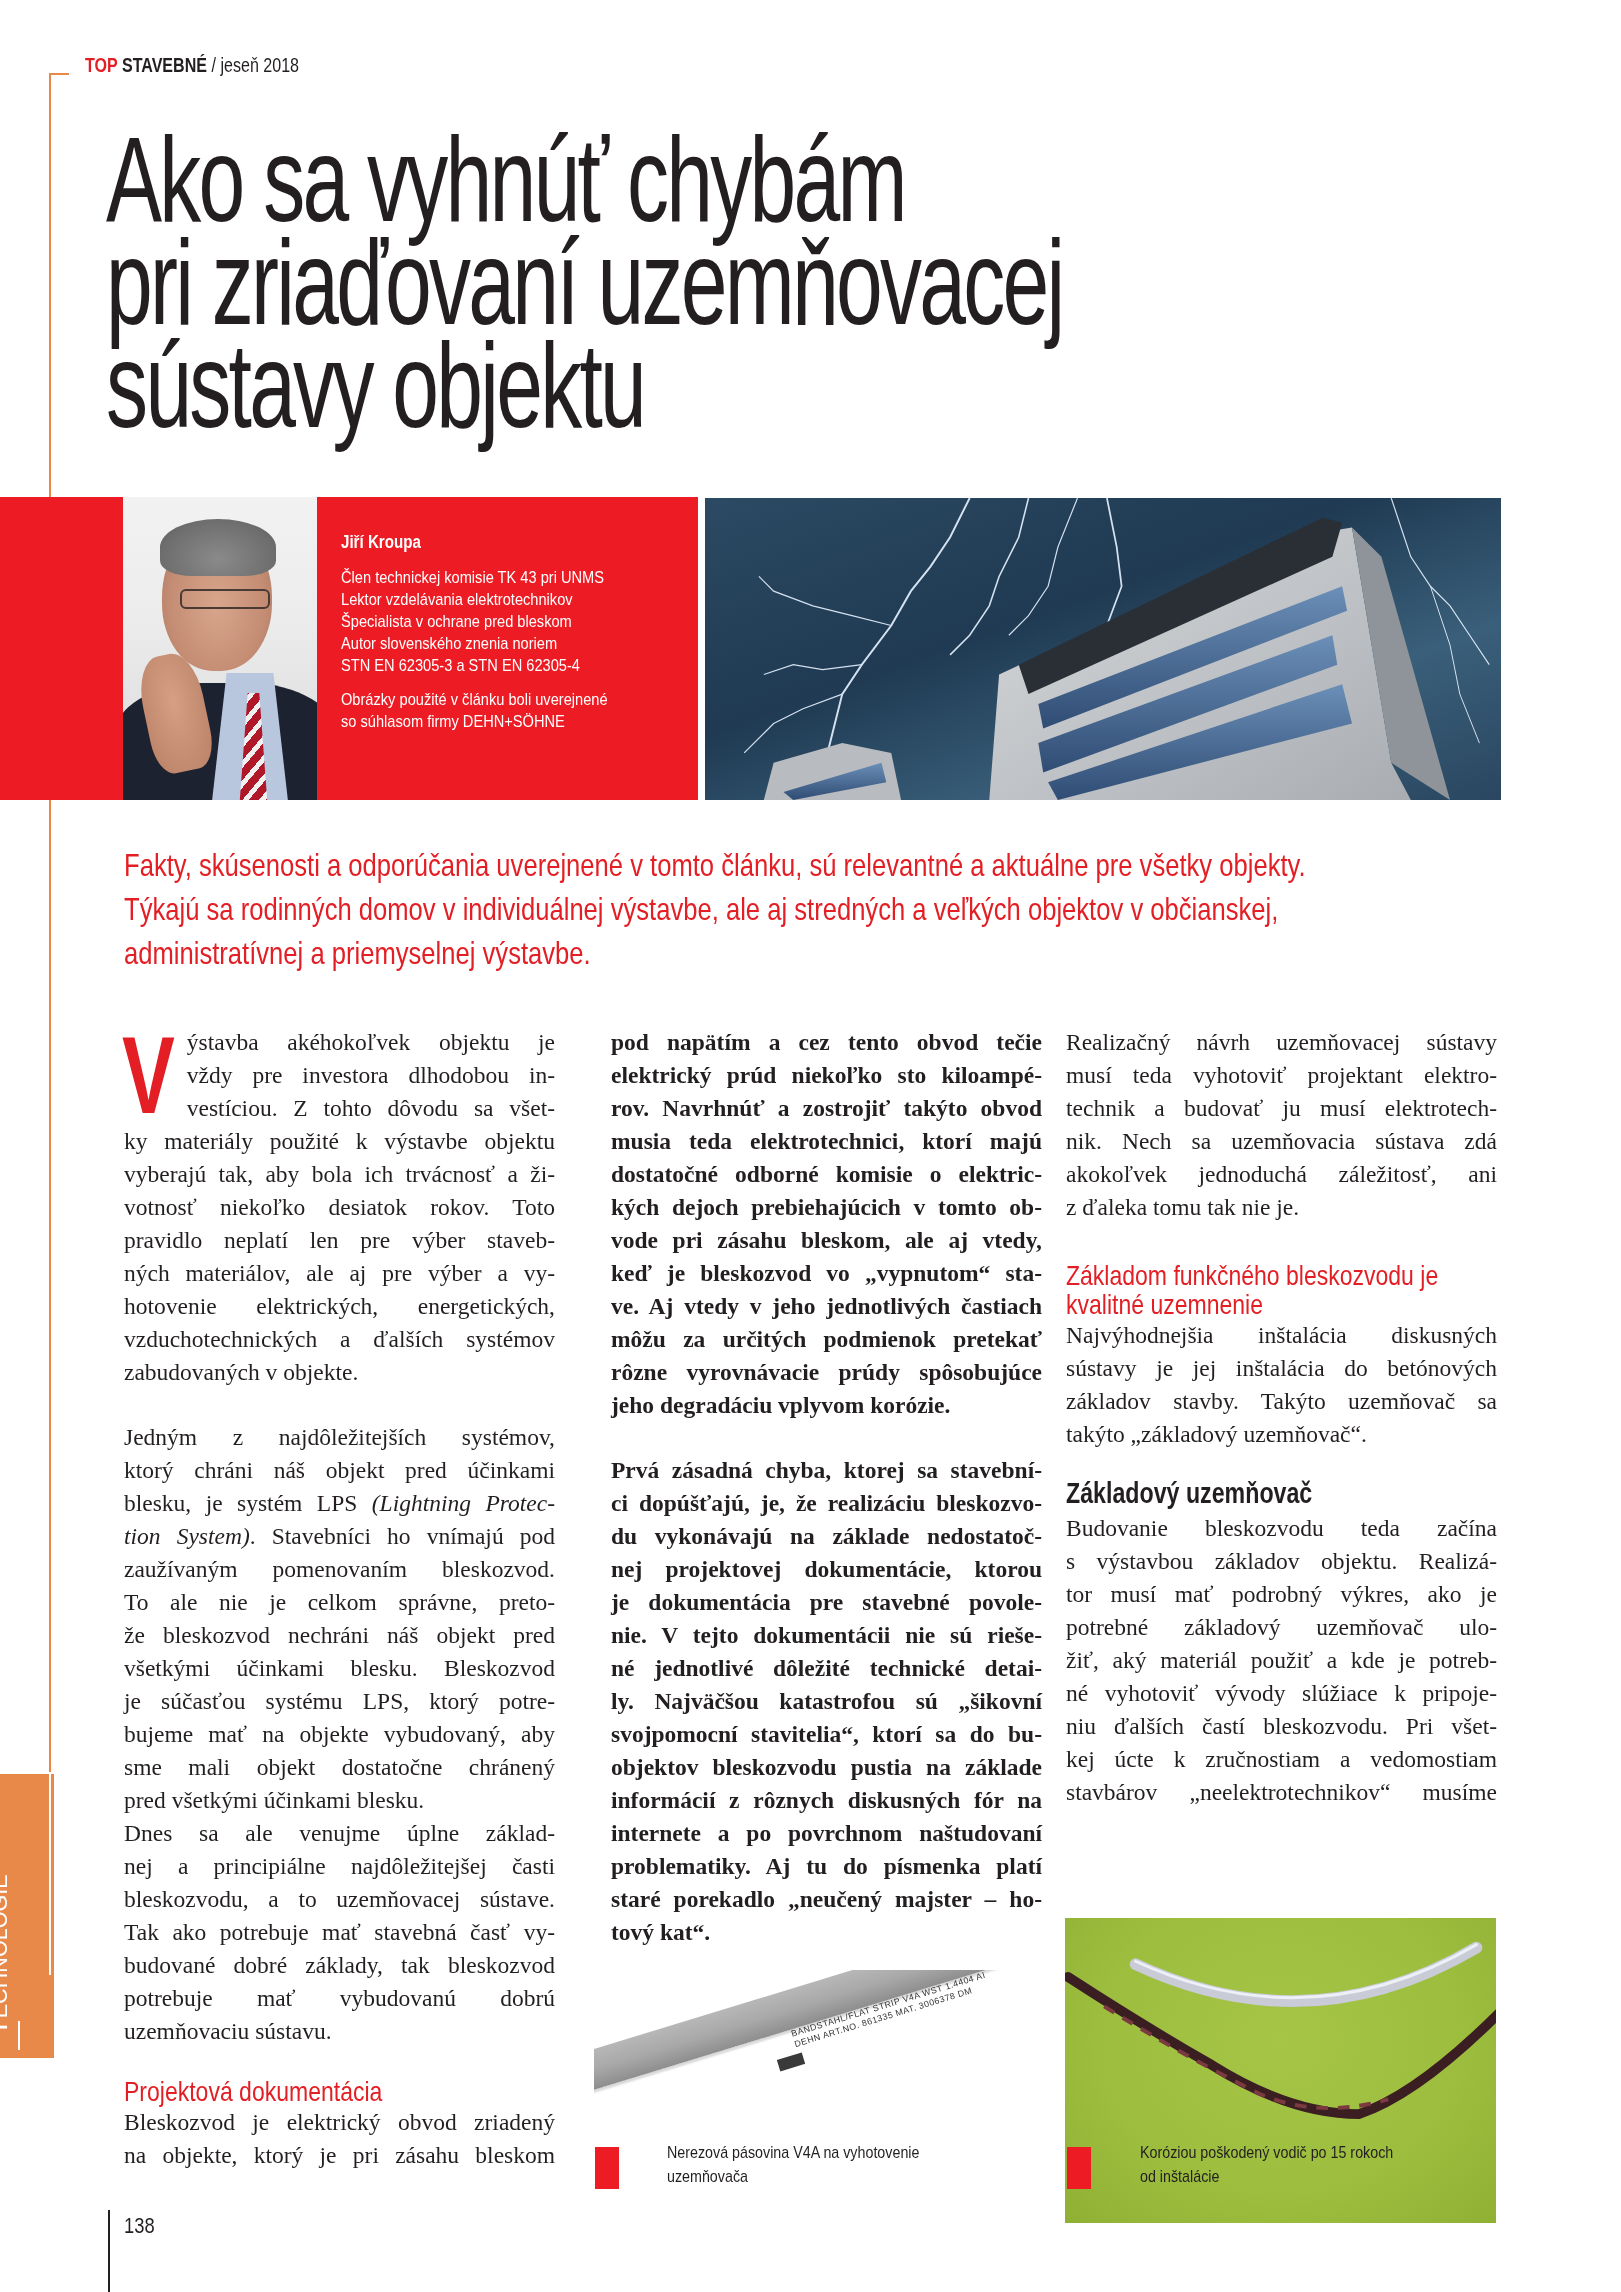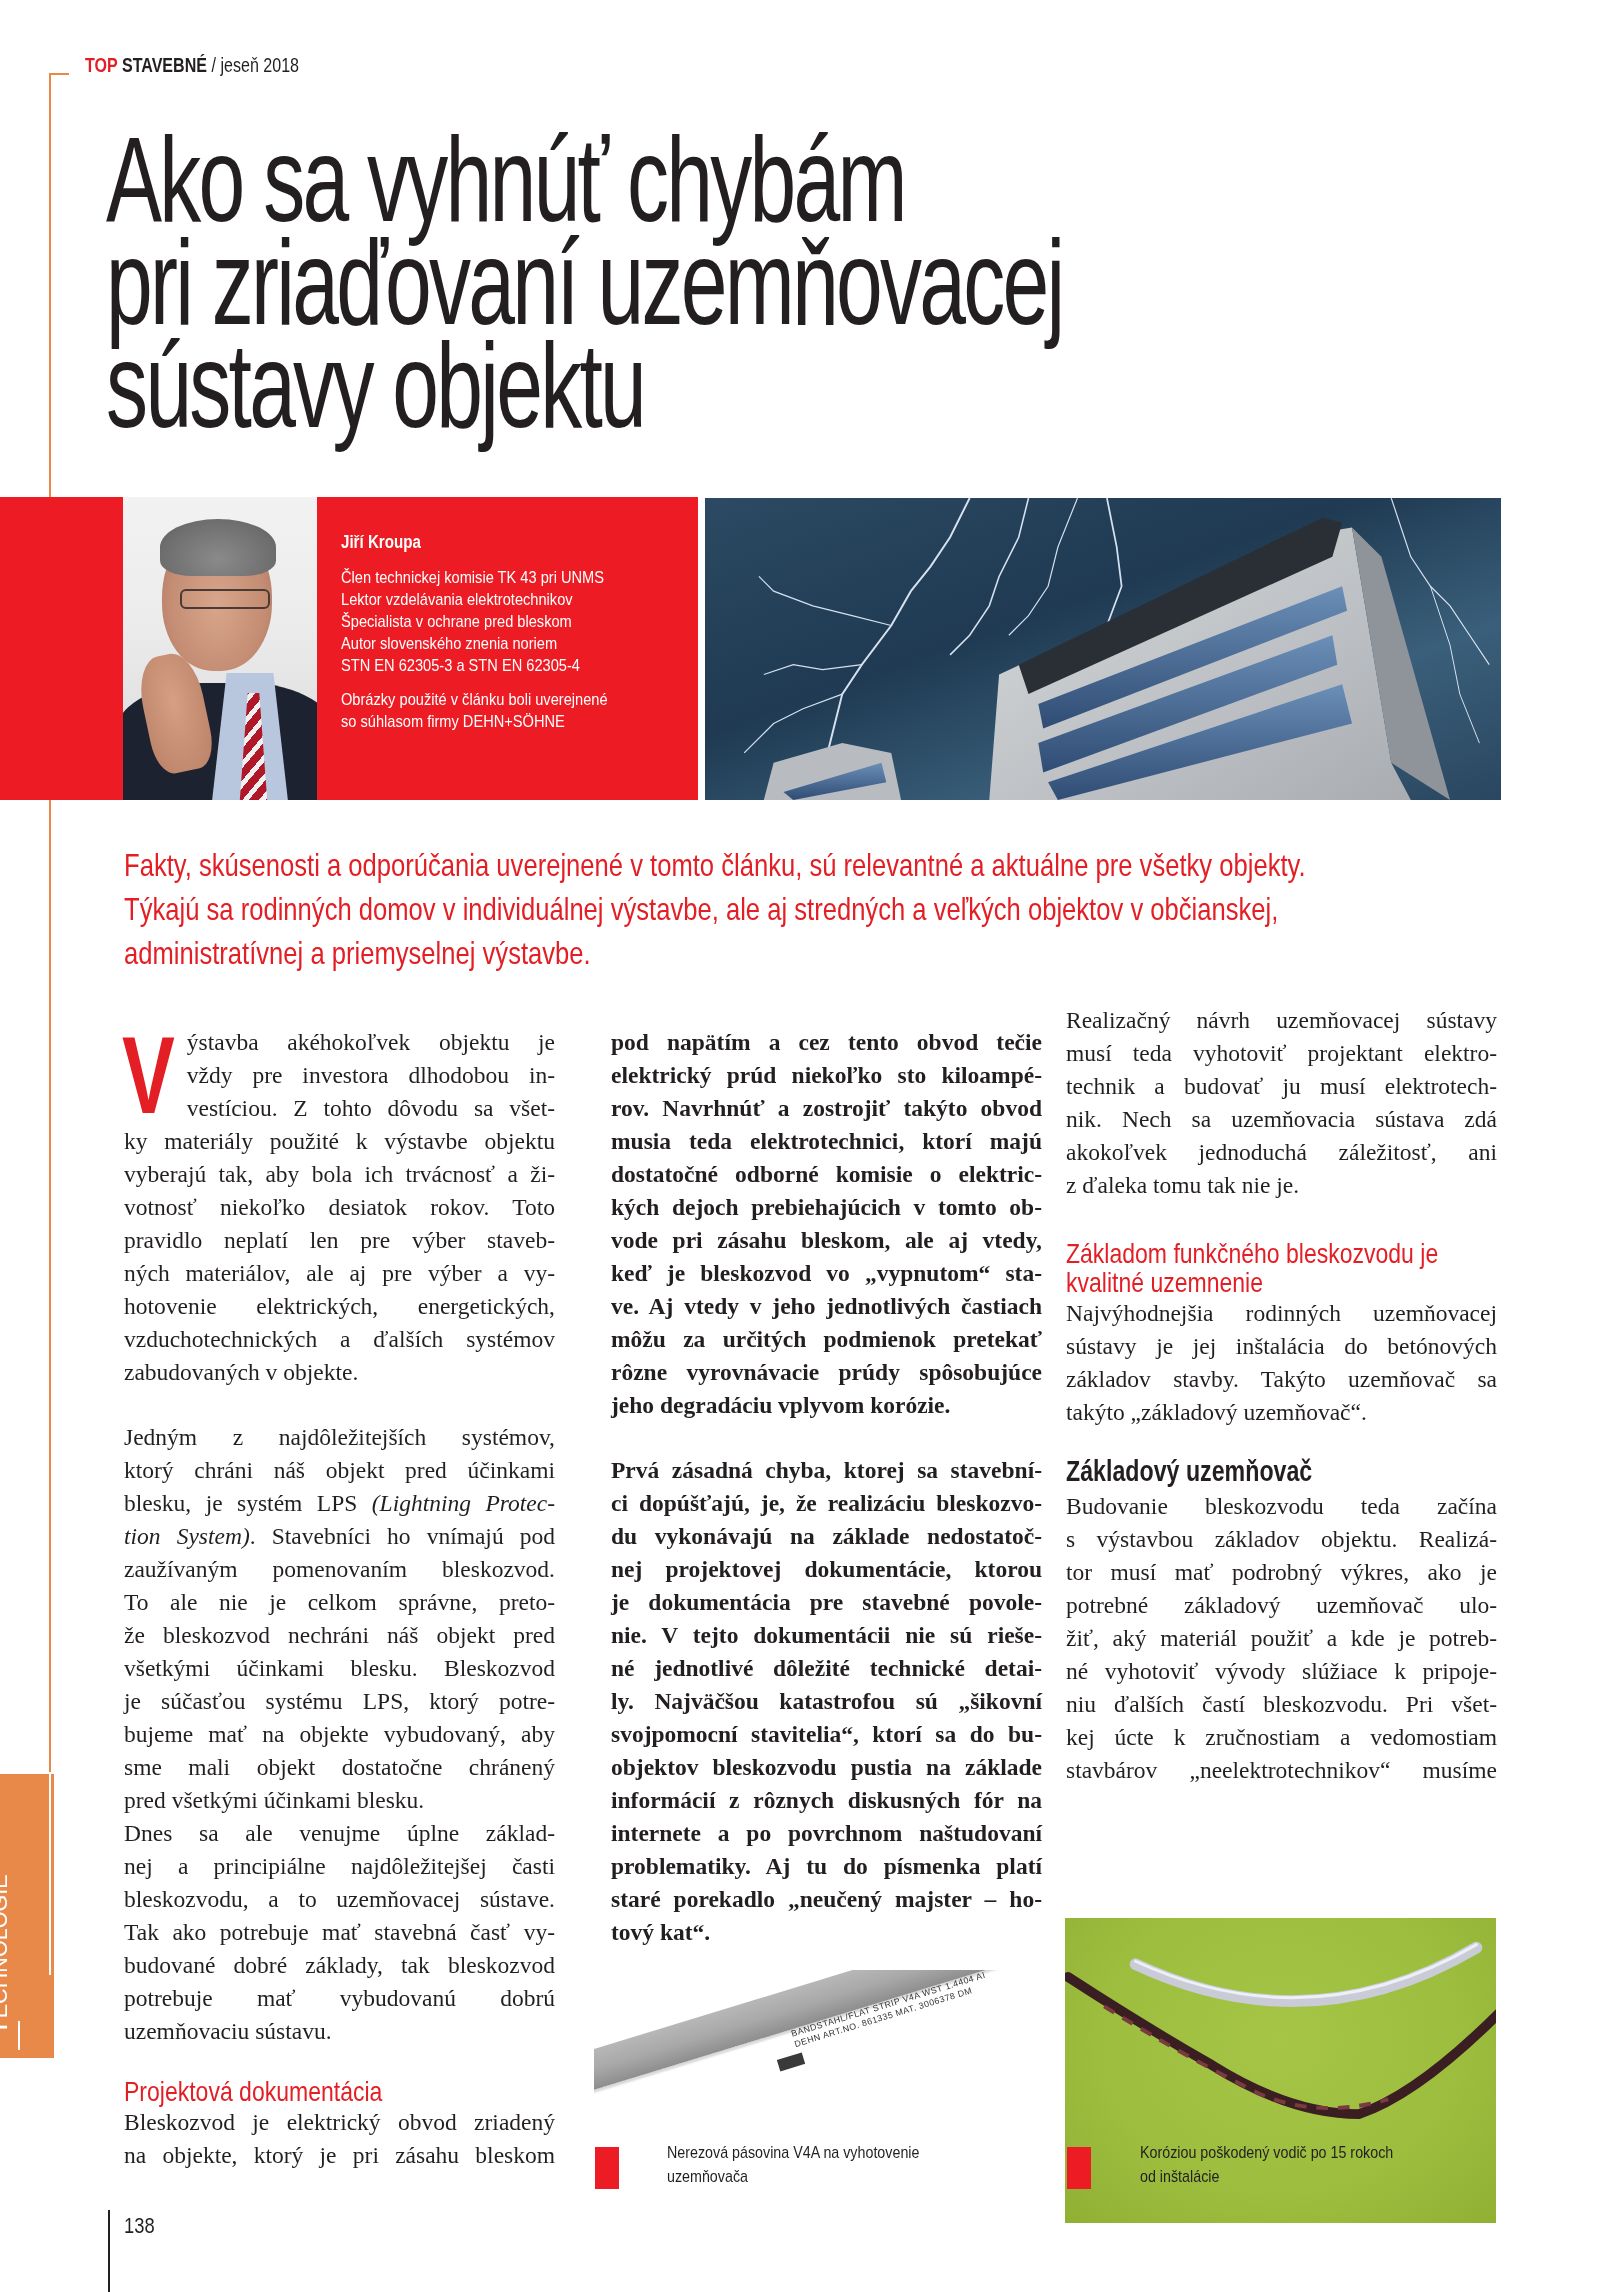--- a/index.html
+++ b/index.html
@@ -47,21 +47,21 @@
 
   
   .col { font-family: "Liberation Serif", serif; color: #231f20; font-size: 23.5px; line-height: 33px; }
   .col .ln { display: block; white-space: nowrap; text-align: justify; text-align-last: justify; height: 33px; }
   .col .ln.last { text-align-last: left; }
   .col .gap { display: block; height: 32px; }
   .col .sub-red { display: block; font-family: "Liberation Sans", sans-serif; color: #e31e24; font-size: 27.4px; line-height: 29px; transform: scaleX(0.84); transform-origin: left top; white-space: nowrap; }
   .col .sub-dark { display: block; font-family: "Liberation Sans", sans-serif; color: #231f20; font-size: 29px; line-height: 37px; font-weight: bold; transform: scaleX(0.80); transform-origin: left top; white-space: nowrap; }
   .col1 { left: 124px; top: 1026px; width: 431px; }
   .col2 { left: 611px; top: 1026px; width: 431px; font-weight: bold; }
-  .col3 { left: 1066px; top: 1004px; width: 431px; }
+  .col3 { left: 1066px; top: 1026px; width: 431px; }
   .dropcap { float: left; font-family: "Liberation Sans", sans-serif; font-weight: bold; color: #e31e24; font-size: 110px; line-height: 90px; height: 90px; margin: 3.9px 7.8px 0 -2px; transform: scaleX(0.72); transform-origin: left top; width: 57px; }
   .col1 .indent { padding-left: 59px; box-sizing: border-box; font-family: Liberation Serif, serif; }
 
   
   .side-tab { left: 0; top: 1774px; width: 54px; height: 284px; background: #e8894a; }
   .side-tab .label { position: absolute; left: 13.7px; bottom: 21.6px; transform: rotate(-90deg); transform-origin: left bottom; font-family: "Liberation Sans", sans-serif; color: #ffffff; font-size: 21.6px; white-space: nowrap; letter-spacing: 0px; }
   .side-tab .label .cap { font-size: 29px; }
   .side-tab .vline { position: absolute; left: 49px; top: 0; width: 2px; height: 201px; background: #ffffff; }
   .side-tab .hline { position: absolute; left: 17.6px; bottom: 7.8px; width: 2px; height: 29px; background: #ffffff; }
 
@@ -245,21 +245,21 @@
 <div class="abs col col3">
   <span class="ln">Realizačný návrh uzemňovacej sústavy</span>
   <span class="ln">musí teda vyhotoviť projektant elektro-</span>
   <span class="ln">technik a budovať ju musí elektrotech-</span>
   <span class="ln">nik. Nech sa uzemňovacia sústava zdá</span>
   <span class="ln">akokoľvek jednoduchá záležitosť, ani</span>
   <span class="ln last">z ďaleka tomu tak nie je.</span>
   <span class="gap" style="height:37px"></span>
   <span class="sub-red">Základom funkčného bleskozvodu je</span>
   <span class="sub-red">kvalitné uzemnenie</span>
-  <span class="ln">Najvýhodnejšia rodinných uzemňovacej</span>
+  <span class="ln">Najvýhodnejšia inštalácia diskusných</span>
   <span class="ln">sústavy je jej inštalácia do betónových</span>
   <span class="ln">základov stavby. Takýto uzemňovač sa</span>
   <span class="ln last">takýto „základový uzemňovač“.</span>
   <span class="gap" style="height:23.5px"></span>
   <span class="sub-dark">Základový uzemňovač</span>
   <span class="ln">Budovanie bleskozvodu teda začína</span>
   <span class="ln">s výstavbou základov objektu. Realizá-</span>
   <span class="ln">tor musí mať podrobný výkres, ako je</span>
   <span class="ln">potrebné základový uzemňovač ulo-</span>
   <span class="ln">žiť, aký materiál použiť a kde je potreb-</span>

